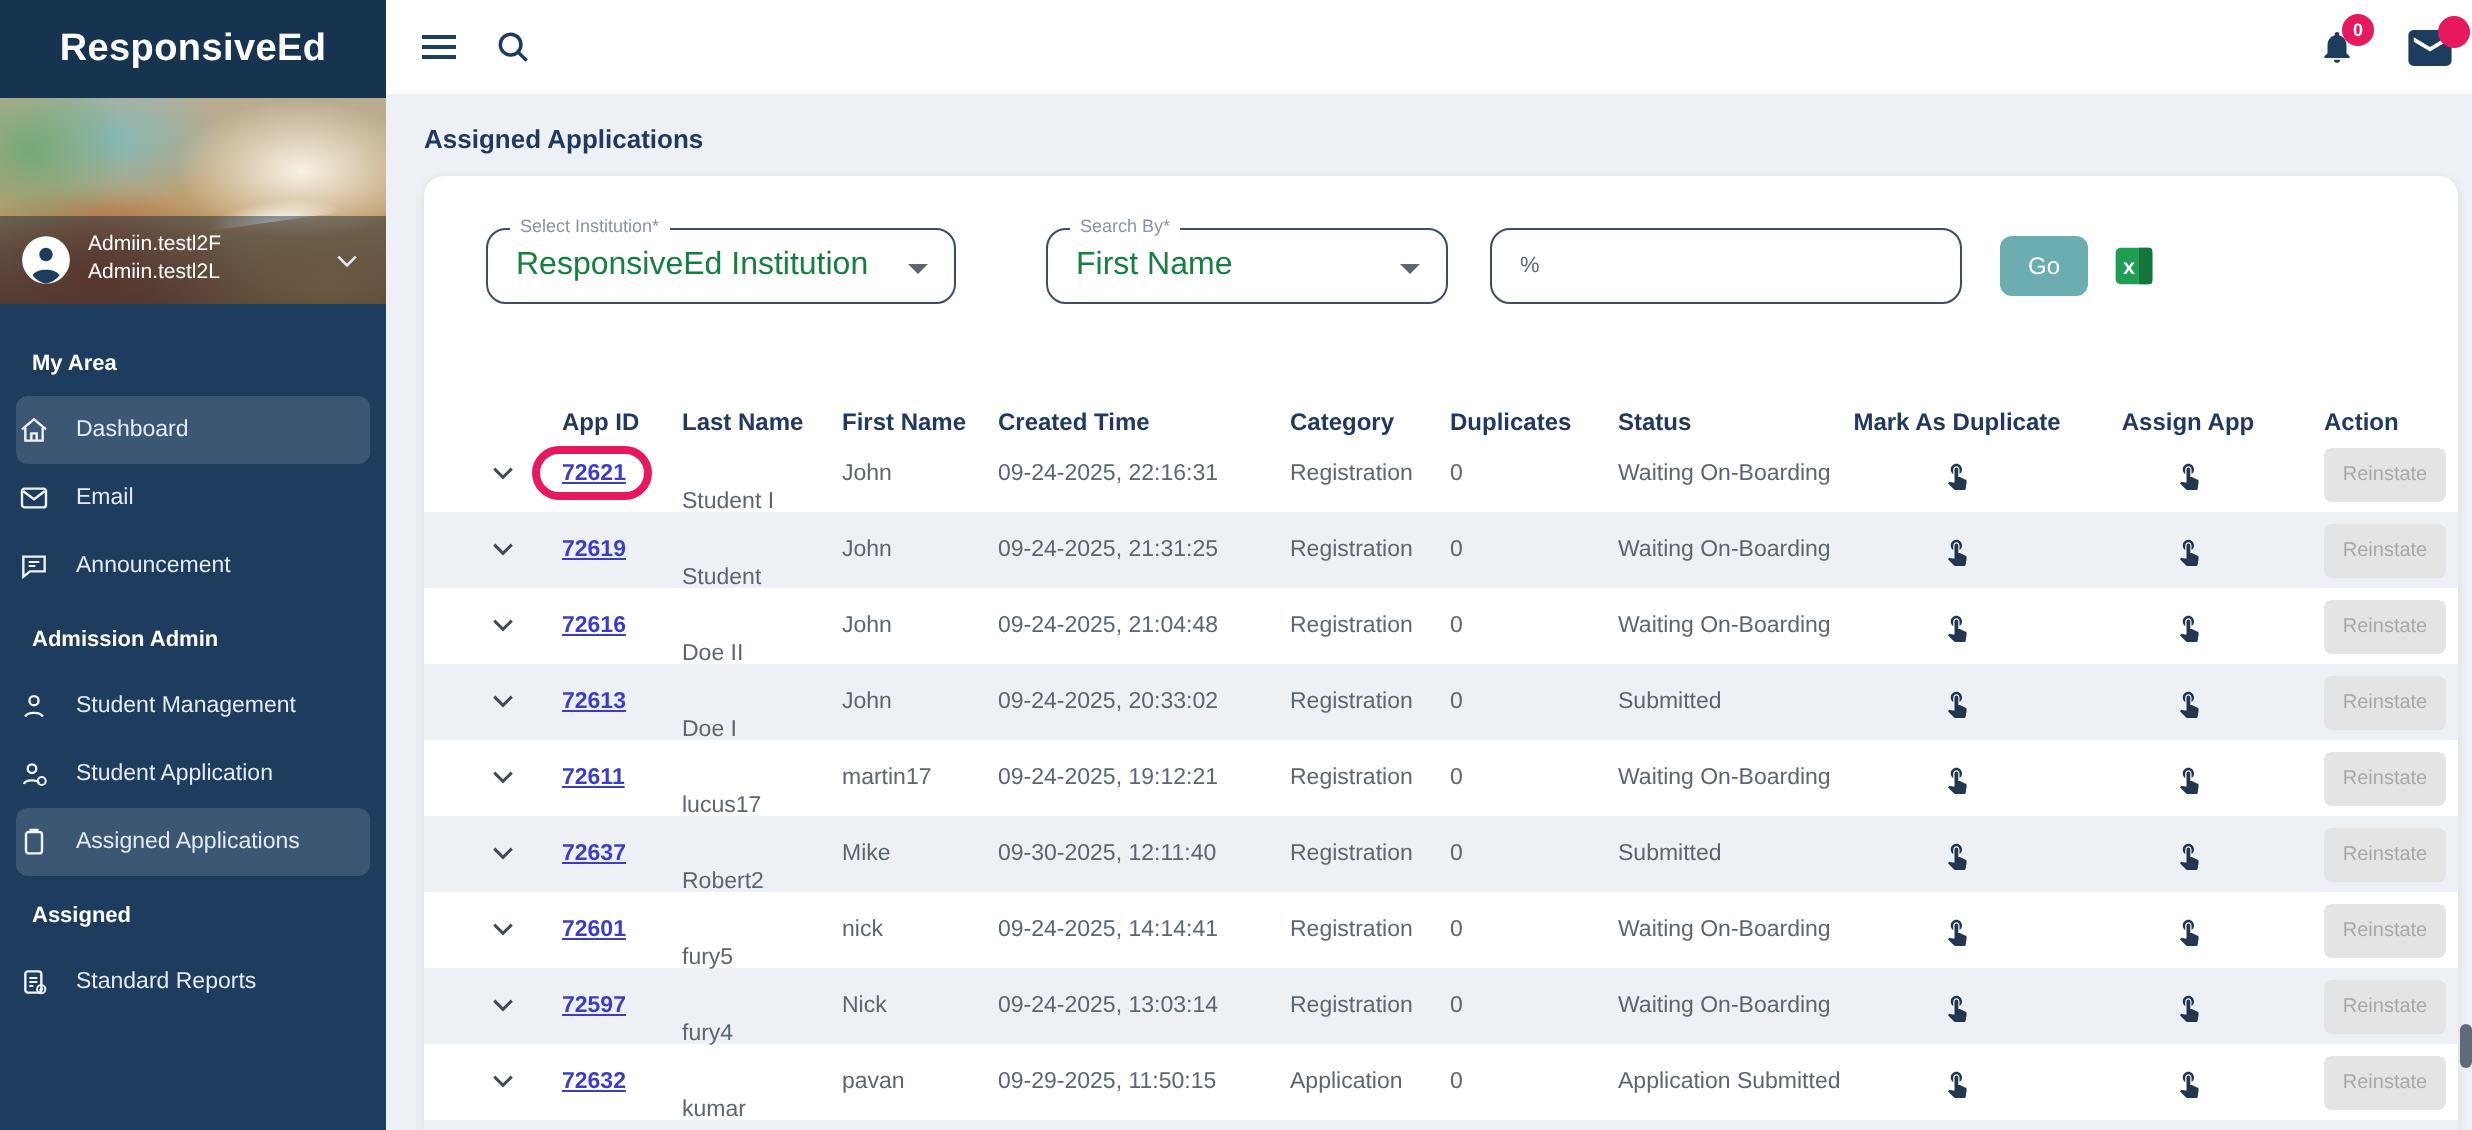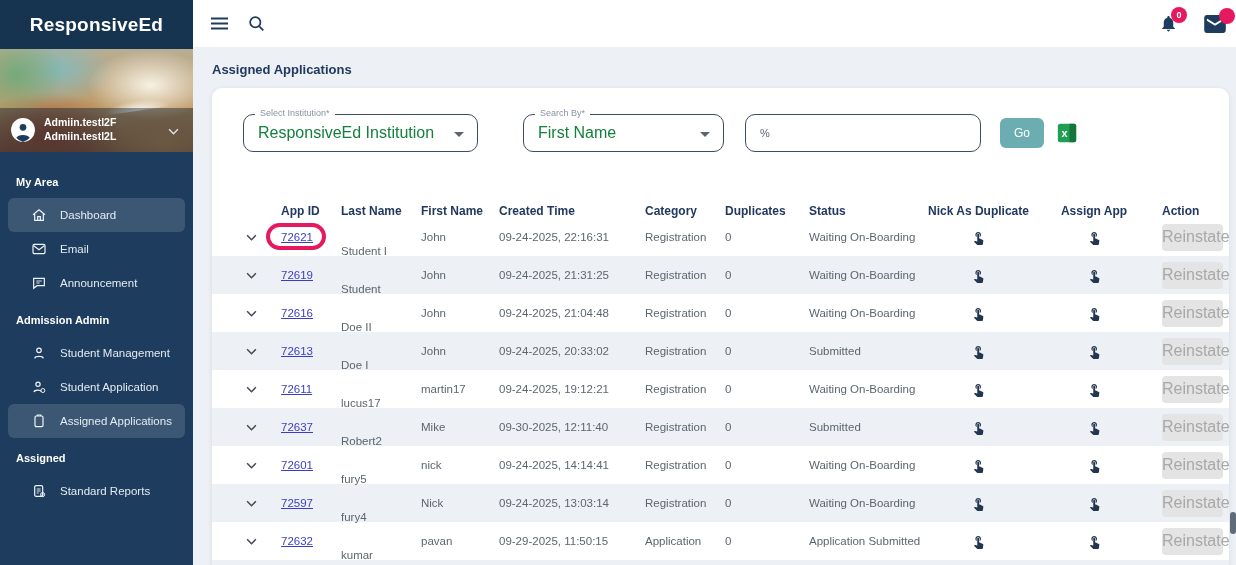--- a/index.html
+++ b/index.html
@@ -22,28 +22,28 @@
        radial-gradient(ellipse 80px 50px at 30% 20%, rgba(120,190,200,.8) 0%, rgba(120,190,200,0) 70%),
        radial-gradient(ellipse 100px 60px at 25% 85%, rgba(150,70,40,.9) 0%, rgba(150,70,40,0) 75%),
        radial-gradient(ellipse 120px 60px at 85% 90%, rgba(190,140,80,.9) 0%, rgba(190,140,80,0) 75%),
        linear-gradient(180deg,#b9ad92 0%, #c09b68 60%, #8a5a38 100%);}
   .pages{position:absolute; right:18px; top:28px; width:80px; height:34px;
      background:radial-gradient(ellipse 45px 14px at 50% 100%, #fdfdf8 0%, rgba(253,253,248,0) 75%);
      transform:rotate(-8deg);}
   .user-row{position:absolute; left:0; bottom:0; width:100%; height:44px;
      background:rgba(13,32,51,.45); display:flex; align-items:center; padding:0 10px;}
   .avatar{width:26px; height:26px; flex:0 0 26px;}
-  .user-name{margin-left:8px; color:#fff; font-size:10.5px; font-weight:bold; line-height:1.3; flex:1;}
+  .user-name{margin-left:8px; color:#fff; font-size:10.5px; font-weight:normal; line-height:1.3; flex:1;}
   .user-chevron{color:#dfe6ec; margin-right:4px;}
 
   .side-nav{padding-top:20px;}
   .section-label{color:#fff; font-size:11px; font-weight:bold; margin:4px 0 10px 16px;}
   .section{margin-bottom:14px;}
   .nav-item{height:34px; margin:0 8px; border-radius:6px; display:flex; align-items:center;
-     padding-left:23px; color:#e4ebf1; font-size:11.5px; cursor:pointer;}
+     padding-left:1px; color:#e4ebf1; font-size:11.5px; cursor:pointer;}
   .nav-item.active{background:rgba(255,255,255,.14);}
   .nav-icon{width:16px; height:16px; margin-right:13px; color:#eef3f7; display:inline-flex;}
   .nav-icon svg{width:16px; height:16px;}
 
   
   .topbar{position:absolute; left:193px; top:0; width:1043px; height:47px; background:#fff;
      display:flex; align-items:center;}
   .tb-icon{display:inline-flex; align-items:center; justify-content:center; cursor:pointer; color:var(--navy);}
   .hamburger{margin-left:18px;}
   .search-btn{margin-left:19px;}
@@ -89,27 +89,27 @@
   .col-last{width:80px;margin-top:28px;}
   .col-first{width:78px;}
   .col-created{width:146px;}
   .col-category{width:80px;}
   .col-dup{width:84px;}
   .col-status{width:107px;}
   .col-markdup{width:125px; display:flex; justify-content:center;}
   .col-assign{width:106px; display:flex; justify-content:center;}
   .col-action{flex:1 1 auto; padding-left:15px;}
   .chev{cursor:pointer; display:inline-flex; margin-left:4px; color:#414a56;}
-  .appid{color:var(--link); text-decoration:underline; cursor:pointer; position:relative;}
+  .appid{color:var(--link); text-decoration:underline; cursor:pointer; position:relative;font-weight:bold;}
   .appid.annotated::after{content:''; position:absolute; left:-15px; right:-13px; top:-8px; bottom:-7px;
       border:4px solid var(--pink); border-radius:15px; pointer-events:none;}
   .touch{cursor:pointer; display:inline-flex;}
   .touch svg{width:15px; height:15px;}
   .reinstate{width:61px; height:27px; background:#e4e4e4; color:#a8a8a8; border:none; border-radius:4px;
-      font-size:16px; cursor:pointer; font-family:inherit;}
+      font-size:10px; cursor:pointer; font-family:inherit;}
   .stub{height:38px;}
 
   .scroll-thumb{position:absolute; right:0; top:512px; width:6px; height:22px; background:#5f6b79;
       border-radius:3px; z-index:9; cursor:pointer;}
 </style>
 </head>
 <body>
 
 <div class="page">
 
@@ -280,21 +280,21 @@
       <div class="table">
         <div class="thead-row">
           <span class="col col-expand"></span>
           <span class="col col-appid">App ID</span>
           <span class="col col-last">Last Name</span>
           <span class="col col-first">First Name</span>
           <span class="col col-created">Created Time</span>
           <span class="col col-category">Category</span>
           <span class="col col-dup">Duplicates</span>
           <span class="col col-status">Status</span>
-          <span class="col col-markdup">Nick As Duplicate</span>
+          <span class="col col-markdup">Mark As Duplicate</span>
           <span class="col col-assign">Assign App</span>
           <span class="col col-action">Action</span>
         </div>
         <div id="tbody">
             <div class="trow">
     <span class="col col-expand">
       <span class="chev">
         <svg width="11" height="7" viewBox="0 0 12 8" fill="none" stroke="currentColor" stroke-width="1.7">
                     <path d="M1 1.5 6 6.5 11 1.5"></path>
                   </svg>

